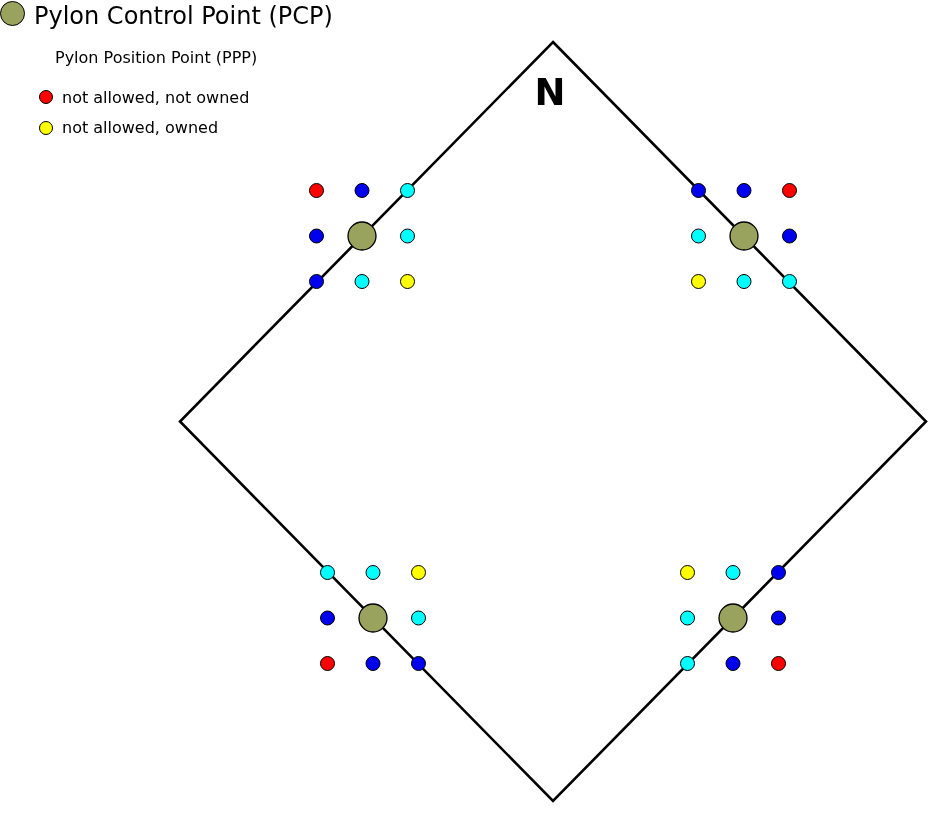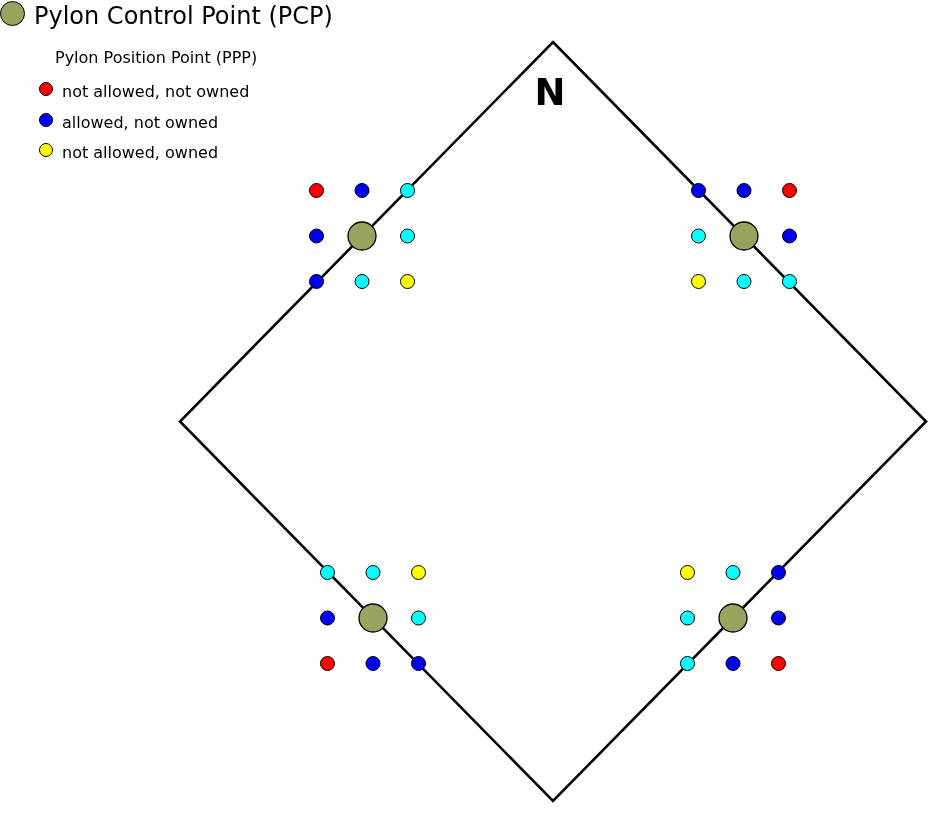--- a/index.html
+++ b/index.html
@@ -54,20 +54,21 @@
     font-size: 16px;
     white-space: nowrap;
   }
   #legend-items {
     position: absolute;
     left: 39px;
     top: 82px;
   }
   .legend-item {
     display: flex;
+    align-items: center;
     height: 30.5px;
     gap: 9px;
     font-size: 16px;
     white-space: nowrap;
   }
   .legend-dot {
     width: 14px;
     height: 14px;
     border-radius: 50%;
     border: 1px solid #000;
@@ -132,23 +133,19 @@
   <div class="legend">
     <span class="pcp-swatch" style="background: rgb(153, 163, 94);"></span>
     <span class="pcp-label">Pylon Control Point (PCP)</span>
     <div class="ppp-title">Pylon Position Point (PPP)</div>
     <div id="legend-items">
         <div class="legend-item">
           <span class="legend-dot" style="background: rgb(255, 0, 0);"></span>
           <span>not allowed, not owned</span>
         </div>
         <div class="legend-item">
-          <span class="legend-dot" style="background: rgb(0, 0, 238);"></span>
-          <span>allowed, not owned</span>
-        </div>
-        <div class="legend-item">
           <span class="legend-dot" style="background: rgb(255, 255, 0);"></span>
           <span>not allowed, owned</span>
         </div>
       </div>
   </div>
 
 </div>
 
 </body></html>

